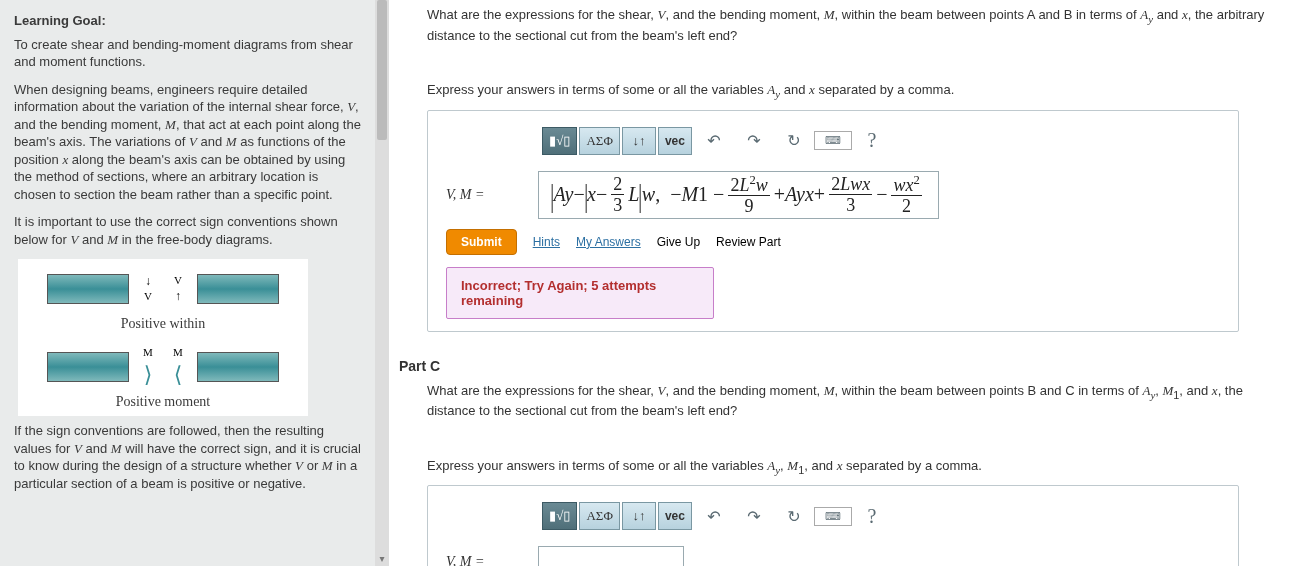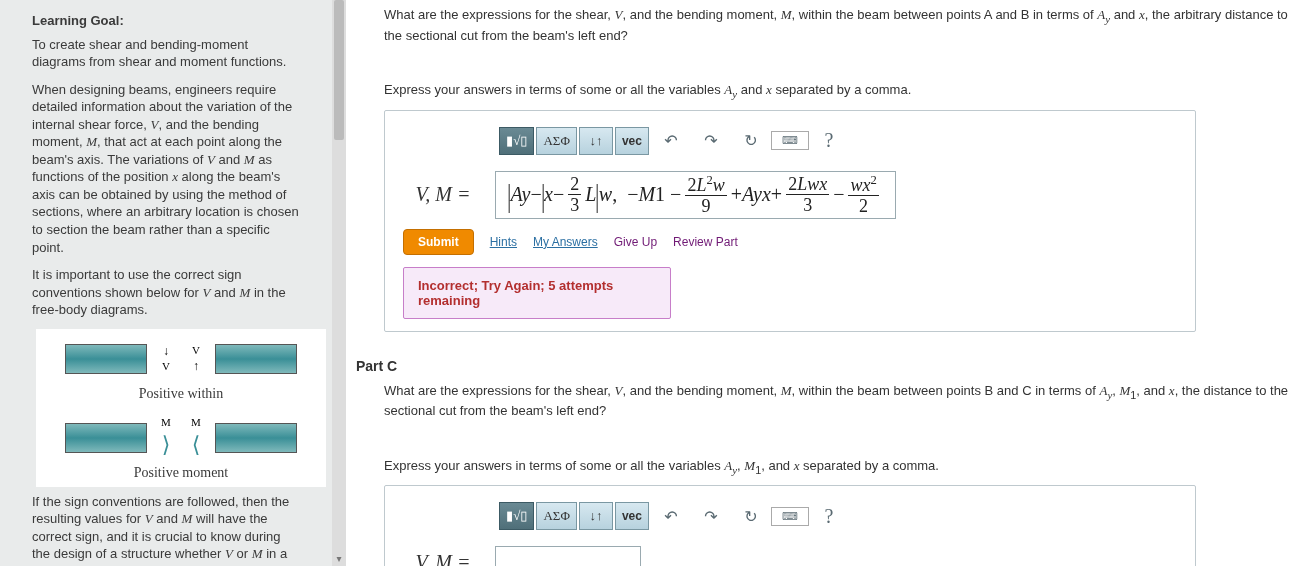--- a/index.html
+++ b/index.html
@@ -7,23 +7,23 @@
     font-family: Arial, Helvetica, sans-serif;
     font-size: 13px;
     color: #333;
     display: flex;
     width: 1309px;
     height: 566px;
     overflow: hidden;
     background: #fff;
   }
   .sidebar {
-    width: 332px;
+    width: 375px;
     background: #e9ebeb;
-    padding: 12px 32px;
+    padding: 12px 14px;
     box-sizing: border-box;
     overflow: hidden;
     color: #3a3a3a;
     line-height: 1.35;
   }
   .sidebar h3 {
     margin: 0 0 4px 0;
     font-size: 13px;
     font-weight: bold;
   }
@@ -86,21 +86,21 @@
     margin-right:2px;
   }
   .tb-btn:first-child { background: linear-gradient(#6a8a94,#4f6f79); color:#fff; border-color:#3c5a64; }
   .tb-plain {
     height:28px; min-width:28px;
     display:flex; align-items:center; justify-content:center;
     font-size:16px; color:#5a6a72;
     padding:0 6px;
   }
   .eq-row { display:flex; align-items:center; gap:12px; }
-  .eq-label { width:80px; text-align:center; font-family:'Times New Roman', serif; font-style:italic; font-size:20px;}
+  .eq-label { width:80px; text-align:left; font-family:'Times New Roman', serif; font-style:italic; font-size:14px;}
   .eq-input {
     border:1px solid #9aaab0; height:46px;
     display:flex; align-items:center; padding:0 12px;
     font-family:'Times New Roman', serif; font-size:20px;
     color:#222; white-space:nowrap;
     min-width:120px;
   }
   .frac { display:inline-flex; flex-direction:column; align-items:center; vertical-align:middle; margin:0 4px; line-height:1; }
   .frac .n, .frac .d { padding:0 2px; font-size:18px;}
   .frac .bar { width:100%; border-top:1.3px solid #222; margin:1px 0;}
@@ -109,21 +109,21 @@
     margin-top:10px;
     font-size:12px;
   }
   .submit-btn {
     background:#f08a00; color:#fff; font-weight:bold;
     border:1px solid #c46f00; border-radius:4px;
     padding:5px 14px; font-size:12px;
     cursor:pointer;
   }
   .sub-link { color:#2b6fa2; text-decoration:underline; cursor:pointer;}
-  .sub-plain { color:#701a75; cursor:pointer;}
+  .sub-plain { color:#000000; cursor:pointer;}
   .feedback {
     border:1px solid #c77ec9; background:#f7eaf9;
     border-radius:2px;
     color:#b32f2f; font-weight:bold;
     padding:10px 14px; margin-top:12px;
     width:268px; font-size:13px;
     box-sizing:border-box;
   }
   .part-header { font-weight:bold; font-size:14px; margin:26px 0 8px -28px;}
   .openbrk { font-size:32px; vertical-align:middle; line-height:0.5; display:inline-block; transform:scaleX(0.6); margin:0 -2px;}

